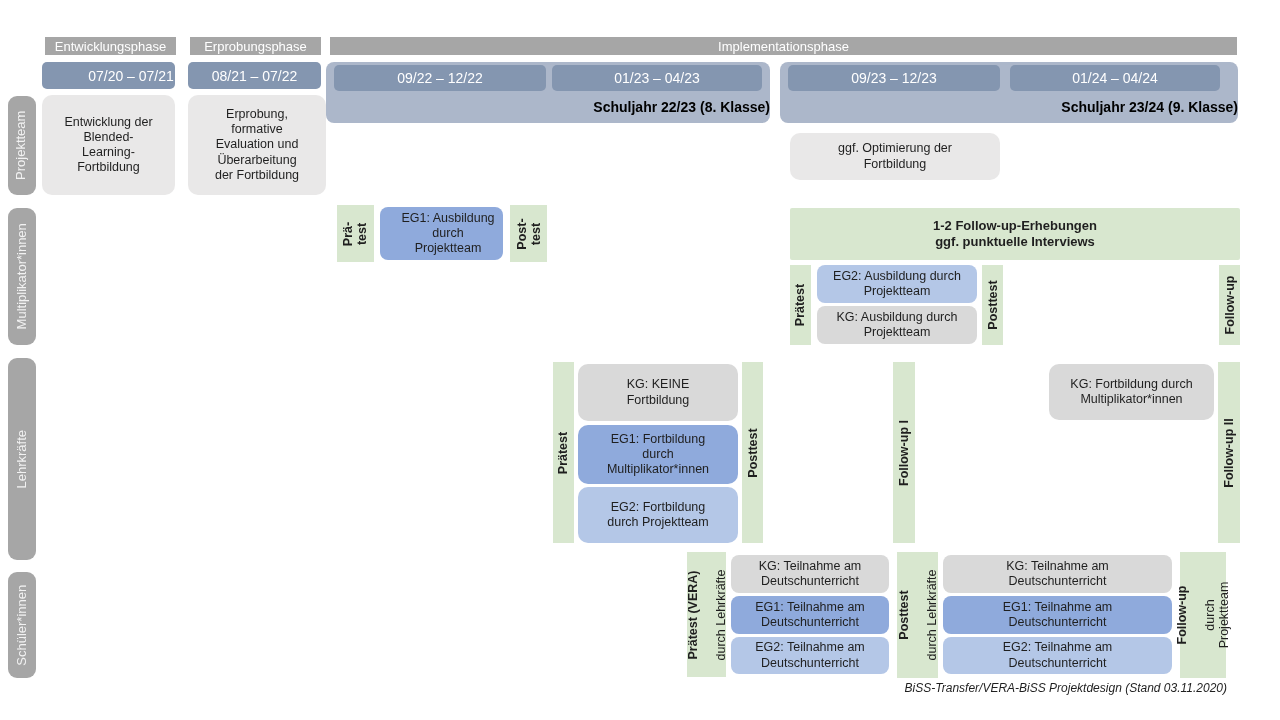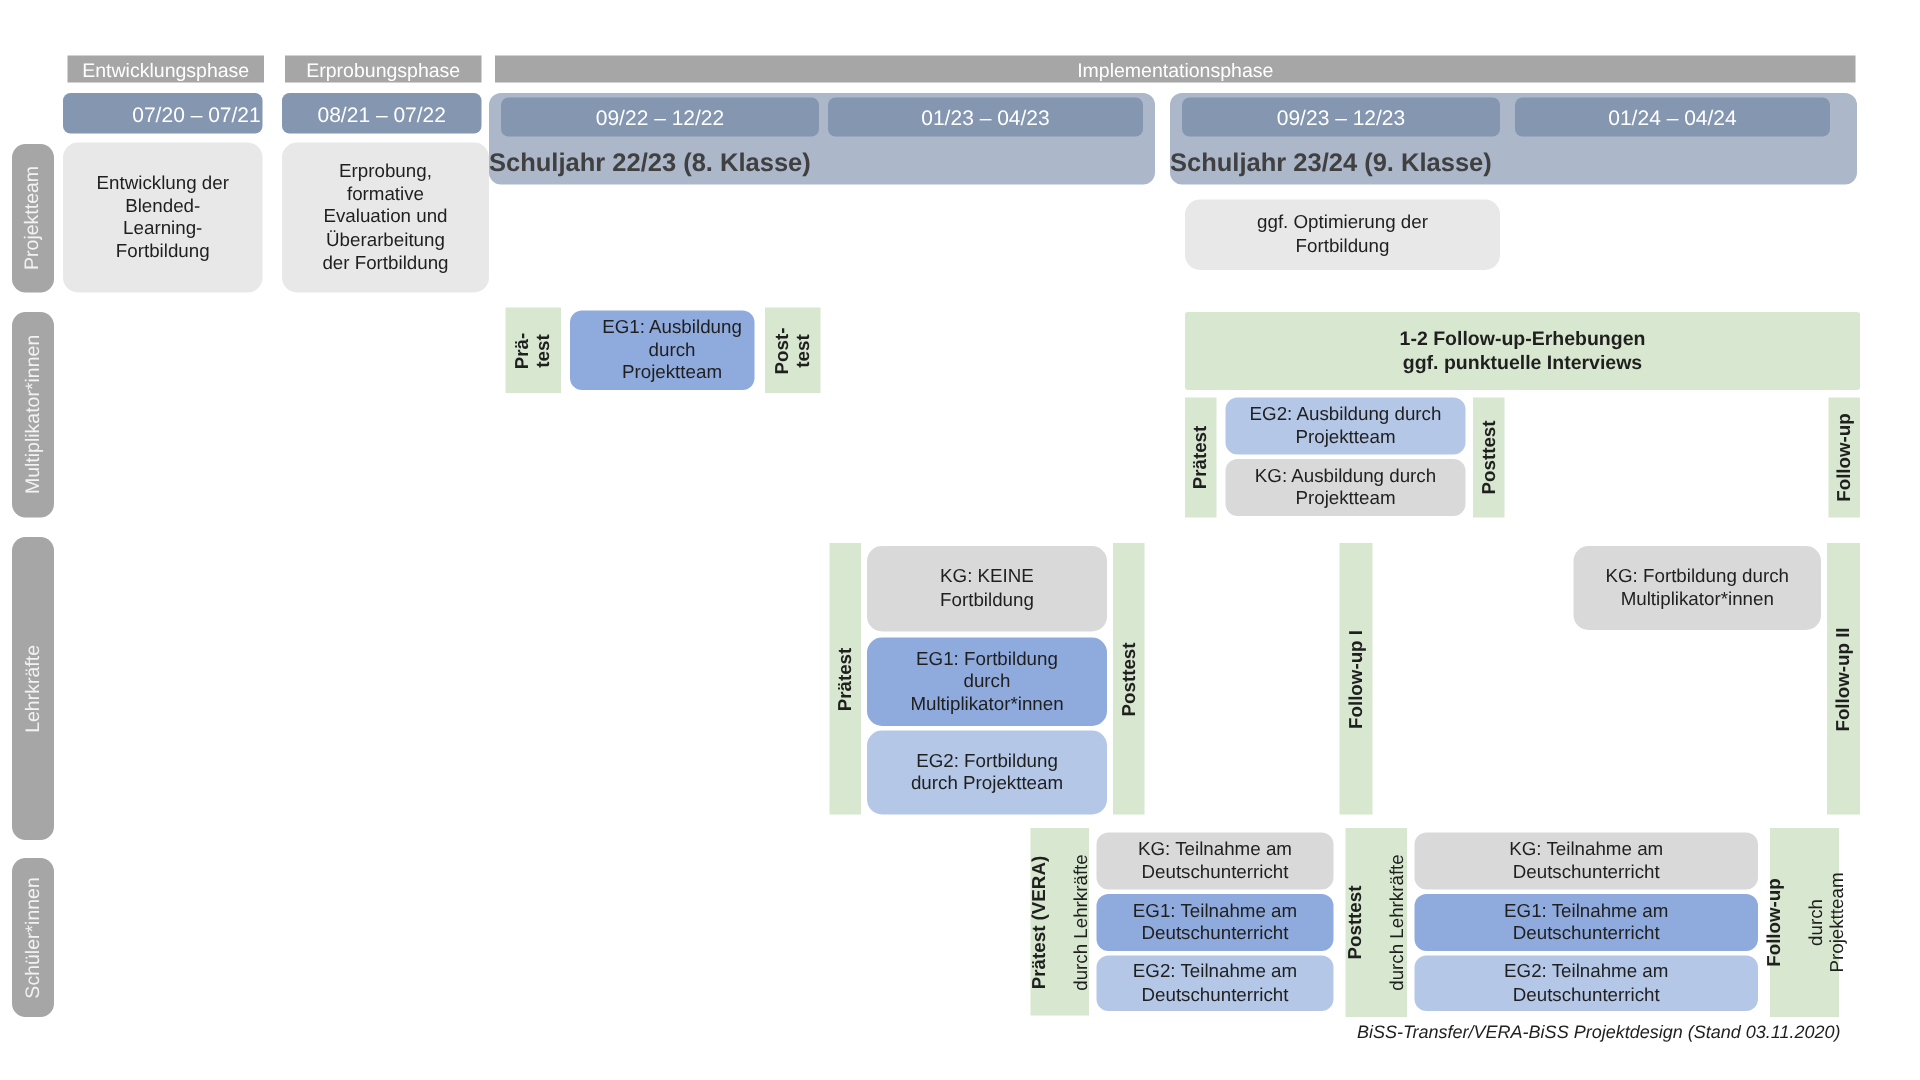--- a/index.html
+++ b/index.html
@@ -9,22 +9,22 @@
   
   .phase { background:#a6a6a6; color:#ffffff; font-size:13px;
            display:flex; align-items:center; justify-content:center; }
 
   
   .datebar { background:#8496b0; color:#ffffff; font-size:14px; border-radius:5px;
              display:flex; align-items:center; justify-content:center; }
 
   
   .yearwrap { background:#acb7ca; border-radius:8px; }
-  .yearlabel { position:absolute; left:0; right:0; top:37px; text-align:left;
-               color:#404040; font-weight:bold; font-size:17px; }
+  .yearlabel { position:absolute; left:0; right:0; top:37px; text-align:right;
+               color:#000000; font-weight:bold; font-size:14px; }
 
   
   .rowlabel { background:#a6a6a6; border-radius:9px; }
   .rowlabel .vrot { color:#f2f2f2; font-size:13px; font-weight:normal; }
 
   
   .box { border-radius:10px; color:#1f1f1f; font-size:12.5px; line-height:1.22;
          display:flex; align-items:center; justify-content:center;
          text-align:center; white-space:pre-line; padding:2px; }
   .r8  { border-radius:8px; }

